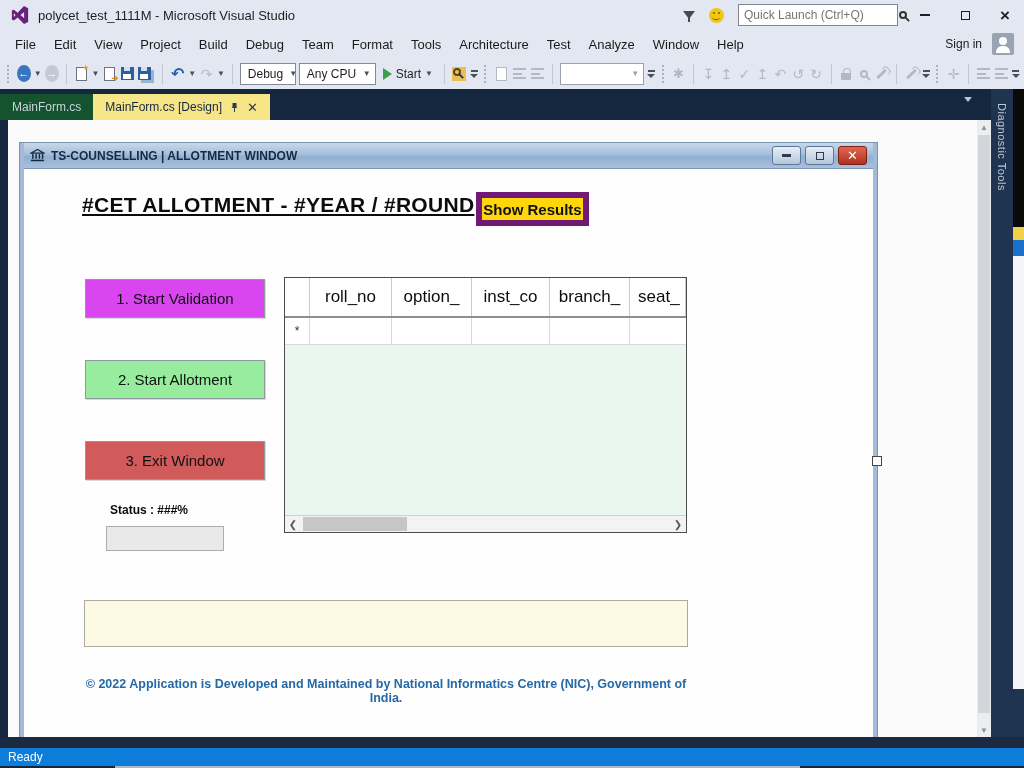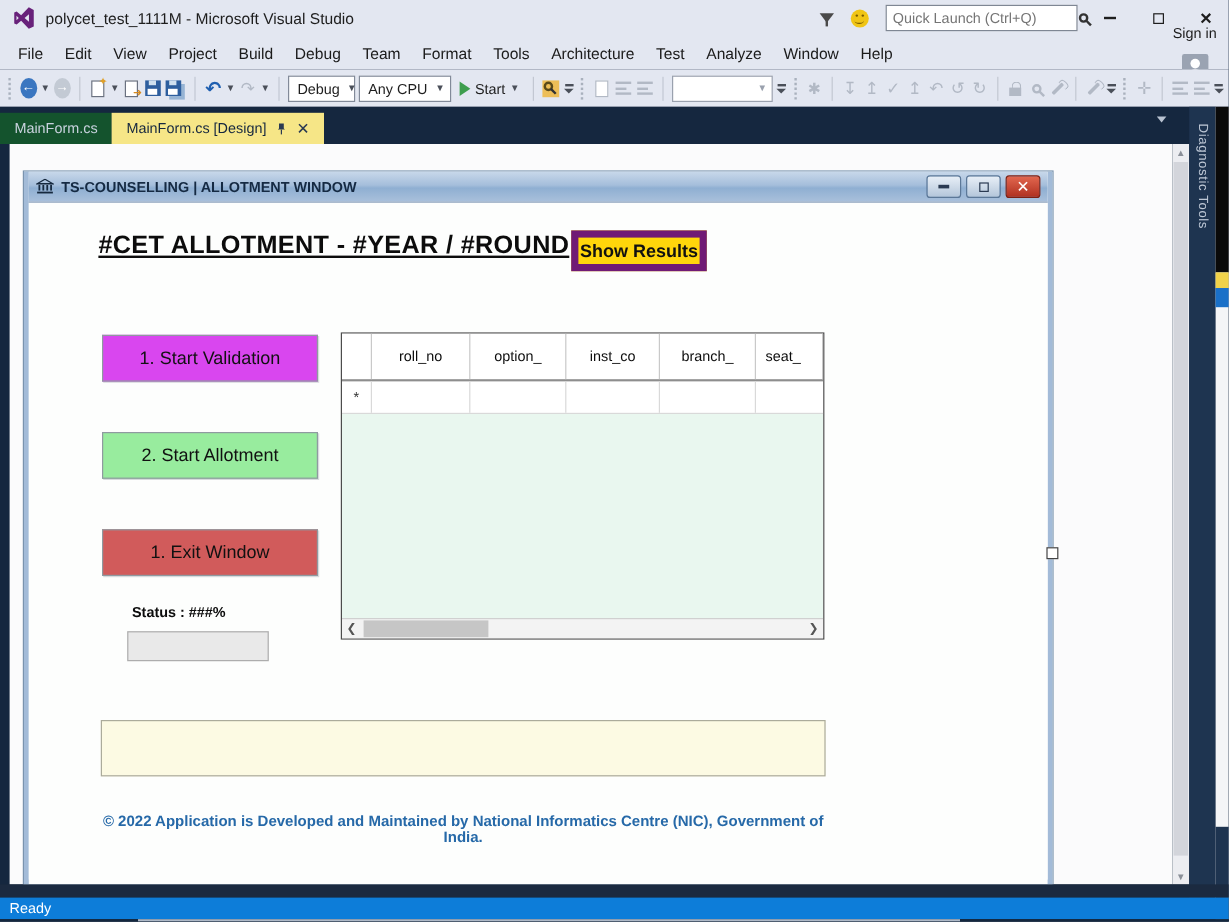--- a/index.html
+++ b/index.html
@@ -32,21 +32,21 @@
   .min-glyph { width:10px; height:2px; background:#1e1e1e; }
   .restore-glyph { width:9px; height:9px; border:1px solid #1e1e1e; position:relative; background:#e3e7f1; }
   .restore-glyph::before { content:""; position:absolute; left:2px; top:-4px; width:9px; height:9px;
     border:1px solid #1e1e1e; z-index:-1; }
   .close-glyph { font-size:17px; line-height:1; font-weight:bold; }
 
   
   .menubar { position:absolute; left:0; top:30px; width:1024px; height:28px; background:#e3e7f1;
     display:flex; align-items:center; padding:0 6px; }
   .menu-item { font-size:13px; color:#1b1b1b; padding:4px 9px; }
-  .menu-right { margin-left:auto; display:flex; align-items:center; gap:10px; padding-right:4px;flex-direction:column; }
+  .menu-right { margin-left:auto; display:flex; align-items:center; gap:10px; padding-right:4px; }
   .sign-in { font-size:12px; color:#1b1b1b; }
   .avatar { width:22px; height:22px; background:#9aa3b2; border-radius:2px; position:relative; }
   .avatar::before { content:""; position:absolute; left:7px; top:4px; width:8px; height:8px;
     background:#fff; border-radius:50%; }
   .avatar::after { content:""; position:absolute; left:4px; top:13px; width:14px; height:7px;
     background:#fff; border-radius:6px 6px 0 0; }
 
   
   .toolbar { position:absolute; left:0; top:58px; width:1024px; height:31px; background:#e3e7f1;
     display:flex; align-items:center; padding:0 4px; gap:3px; }
@@ -139,21 +139,21 @@
   .btn-exit { top:272px; }
   .status-label { position:absolute; left:86px; top:334px; font-size:12px; font-weight:bold; color:#0c0c0c; }
   .progressbar { position:absolute; left:82px; top:357px; width:118px; height:25px;
     background:#e9e9e9; border:1px solid #adadad; }
 
   
   .grid { position:absolute; left:260px; top:108px; width:403px; height:256px;
     border:1px solid #4c4c4c; background:#fff; display:flex; flex-direction:column; overflow:hidden; }
   .grid-header { display:flex; height:40px; border-bottom:2px solid #8e8e8e; background:#fff; flex:none; }
   .gcell { border-right:1px solid #c9c9c9; display:flex; align-items:center; justify-content:center;
-    font-size:12px; color:#0c0c0c; overflow:hidden; white-space:nowrap; }
+    font-size:17px; color:#0c0c0c; overflow:hidden; white-space:nowrap; }
   .gc-sel { width:25px; flex:none; }
   .gc { width:80px; flex:none; }
   .gc-last { flex:1; justify-content:flex-start; padding-left:8px; }
   .grid-row { display:flex; height:27px; border-bottom:1px solid #d9d9d9; background:#fff; flex:none; }
   .rcell { border-right:1px solid #d9d9d9; display:flex; align-items:center; justify-content:center;
     font-size:12px; color:#333; }
   .grid-body { flex:1; background:#e9f7ef; }
   .hscroll { height:17px; background:#f3f3f3; border-top:1px solid #d0d0d0; position:relative; flex:none; }
   .hs-arrow { position:absolute; top:0; width:16px; height:16px; display:flex; align-items:center;
     justify-content:center; font-size:10px; color:#555; }
@@ -395,21 +395,21 @@
           </div>
         </div>
 
         <div class="form-client">
           <div class="heading">#CET ALLOTMENT - #YEAR / #ROUND</div>
 
           <div class="show-results" style="background: rgb(255, 214, 11);">Show Results</div>
 
           <div class="form-btn btn-validate" style="background: #d946ef;">1. Start Validation</div>
           <div class="form-btn btn-allot" style="background: rgb(152, 236, 158);">2. Start Allotment</div>
-          <div class="form-btn btn-exit" style="background: rgb(209, 91, 91);">1. Exit Window</div>
+          <div class="form-btn btn-exit" style="background: rgb(209, 91, 91);">3. Exit Window</div>
 
           <div class="status-label">Status : ###%</div>
           <div class="progressbar"></div>
 
           <div class="grid">
             <div class="grid-header">
               <div class="gcell gc-sel"></div>
               <div class="gcell gc" style="width:82px">roll_no</div>
               <div class="gcell gc">option_</div>
               <div class="gcell gc" style="width:78px">inst_co</div>

